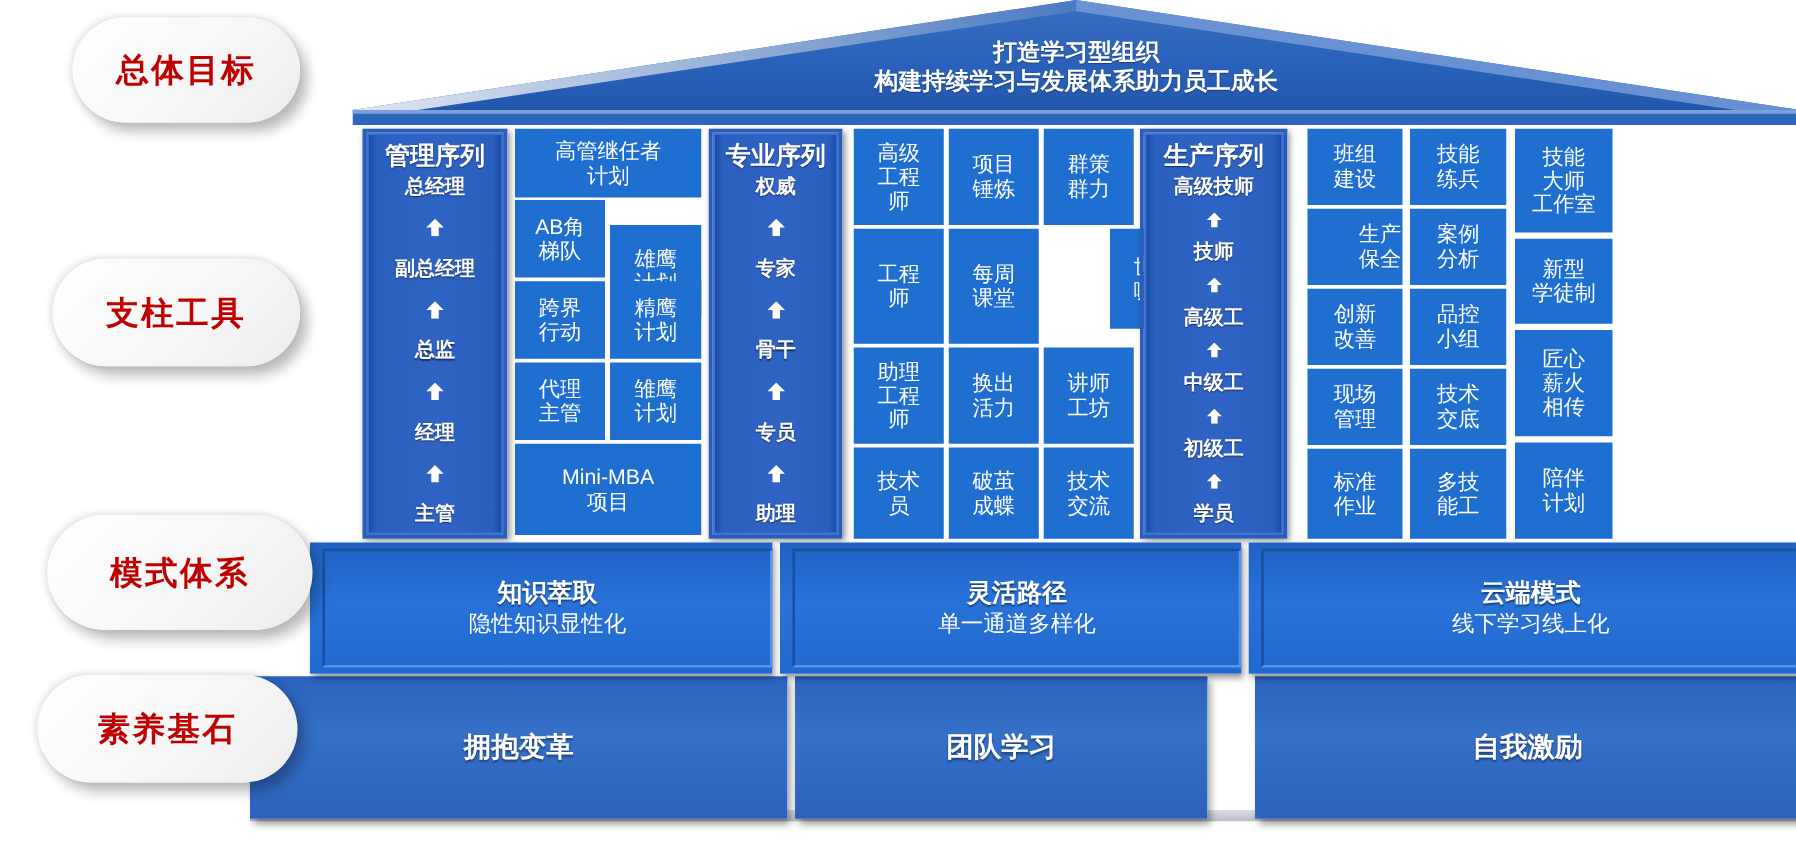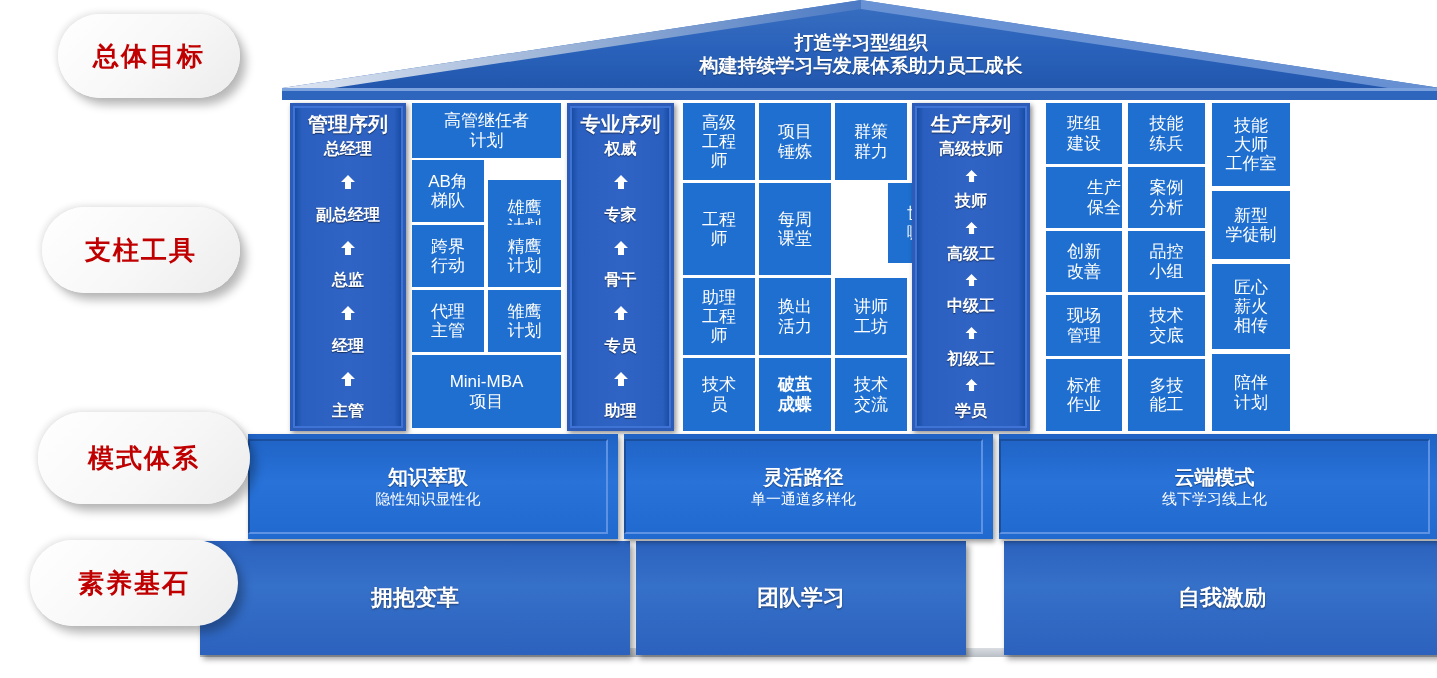--- a/index.html
+++ b/index.html
@@ -65,30 +65,30 @@
   .seq .arr{font-size:14px;line-height:0.9;}
   .seq .arr svg{display:block;}
 
   
   .modeband{position:absolute;left:248px;top:434px;width:1192px;height:105px;z-index:14;}
   .modebox{
     position:absolute;top:0;height:105px;
     background:linear-gradient(180deg,#1f62c4 0%,#2872d8 45%,#2069cf 100%);
     box-sizing:border-box;
     box-shadow:2px 3px 5px rgba(0,0,0,0.40);
-    display:flex;align-items:center;justify-content:flex-start;
+    display:flex;align-items:center;justify-content:flex-end;
   }
   .modebox .inner{
     width:calc(100% - 14px);height:calc(100% - 14px);
     border:2px solid #5e92e4;border-top-color:#1a4f9e;border-left-color:#1a4f9e;
     display:flex;flex-direction:column;align-items:center;justify-content:center;
     color:#fff;text-align:center;line-height:1.25;
   }
   .modebox .mt{font-size:20px;font-weight:bold;text-shadow:0 1px 1px rgba(0,0,0,0.4);}
-  .modebox .ms{font-size:15px;}
+  .modebox .ms{font-size:18px;}
 
   
   .baseband{position:absolute;left:200px;top:541px;width:1240px;height:114px;z-index:13;}
   .basebox{
     position:absolute;top:0;height:114px;
     background:linear-gradient(180deg,#2b62bd 0%,#3570c9 40%,#2c62bd 100%);
     box-sizing:border-box;
     box-shadow:3px 4px 6px rgba(0,0,0,0.40);
     display:flex;align-items:center;justify-content:center;
     color:#ffffff;font-size:22px;font-weight:bold;
@@ -213,21 +213,21 @@
   </div>
 
   <div class="cell" style="left:401px;top:3px;width:72px;height:77px;">高级<br>工程<br>师</div>
   <div class="cell" style="left:401px;top:83px;width:72px;height:92px;">工程<br>师</div>
   <div class="cell" style="left:401px;top:178px;width:72px;height:77px;">助理<br>工程<br>师</div>
   <div class="cell" style="left:401px;top:258px;width:72px;height:73px;">技术<br>员</div>
 
   <div class="cell" style="left:477px;top:3px;width:72px;height:77px;">项目<br>锤炼</div>
   <div class="cell" style="left:477px;top:83px;width:72px;height:92px;">每周<br>课堂</div>
   <div class="cell" style="left:477px;top:178px;width:72px;height:77px;">换出<br>活力</div>
-  <div class="cell" style="left:477px;top:258px;width:72px;height:73px;font-weight:bold;">破茧<br>成蝶</div>
+  <div class="cell" style="left:477px;top:258px;width:72px;height:73px;">破茧<br>成蝶</div>
 
   <div class="cell" style="left:553px;top:3px;width:72px;height:77px;">群策<br>群力</div>
   <div class="cell" style="left:568px;top:83px;width:72px;height:80px;margin-left:38px;">世界<br>咖啡</div>
   <div class="cell" style="left:553px;top:178px;width:72px;height:77px;">讲师<br>工坊</div>
   <div class="cell" style="left:553px;top:258px;width:72px;height:73px;">技术<br>交流</div>
 
   <div class="seq" style="left:630px;top:3px;width:118px;height:328px;">
     <div class="seq-title">生产序列</div>
     <div class="ladder">
       <div class="rung">高级技师</div>

